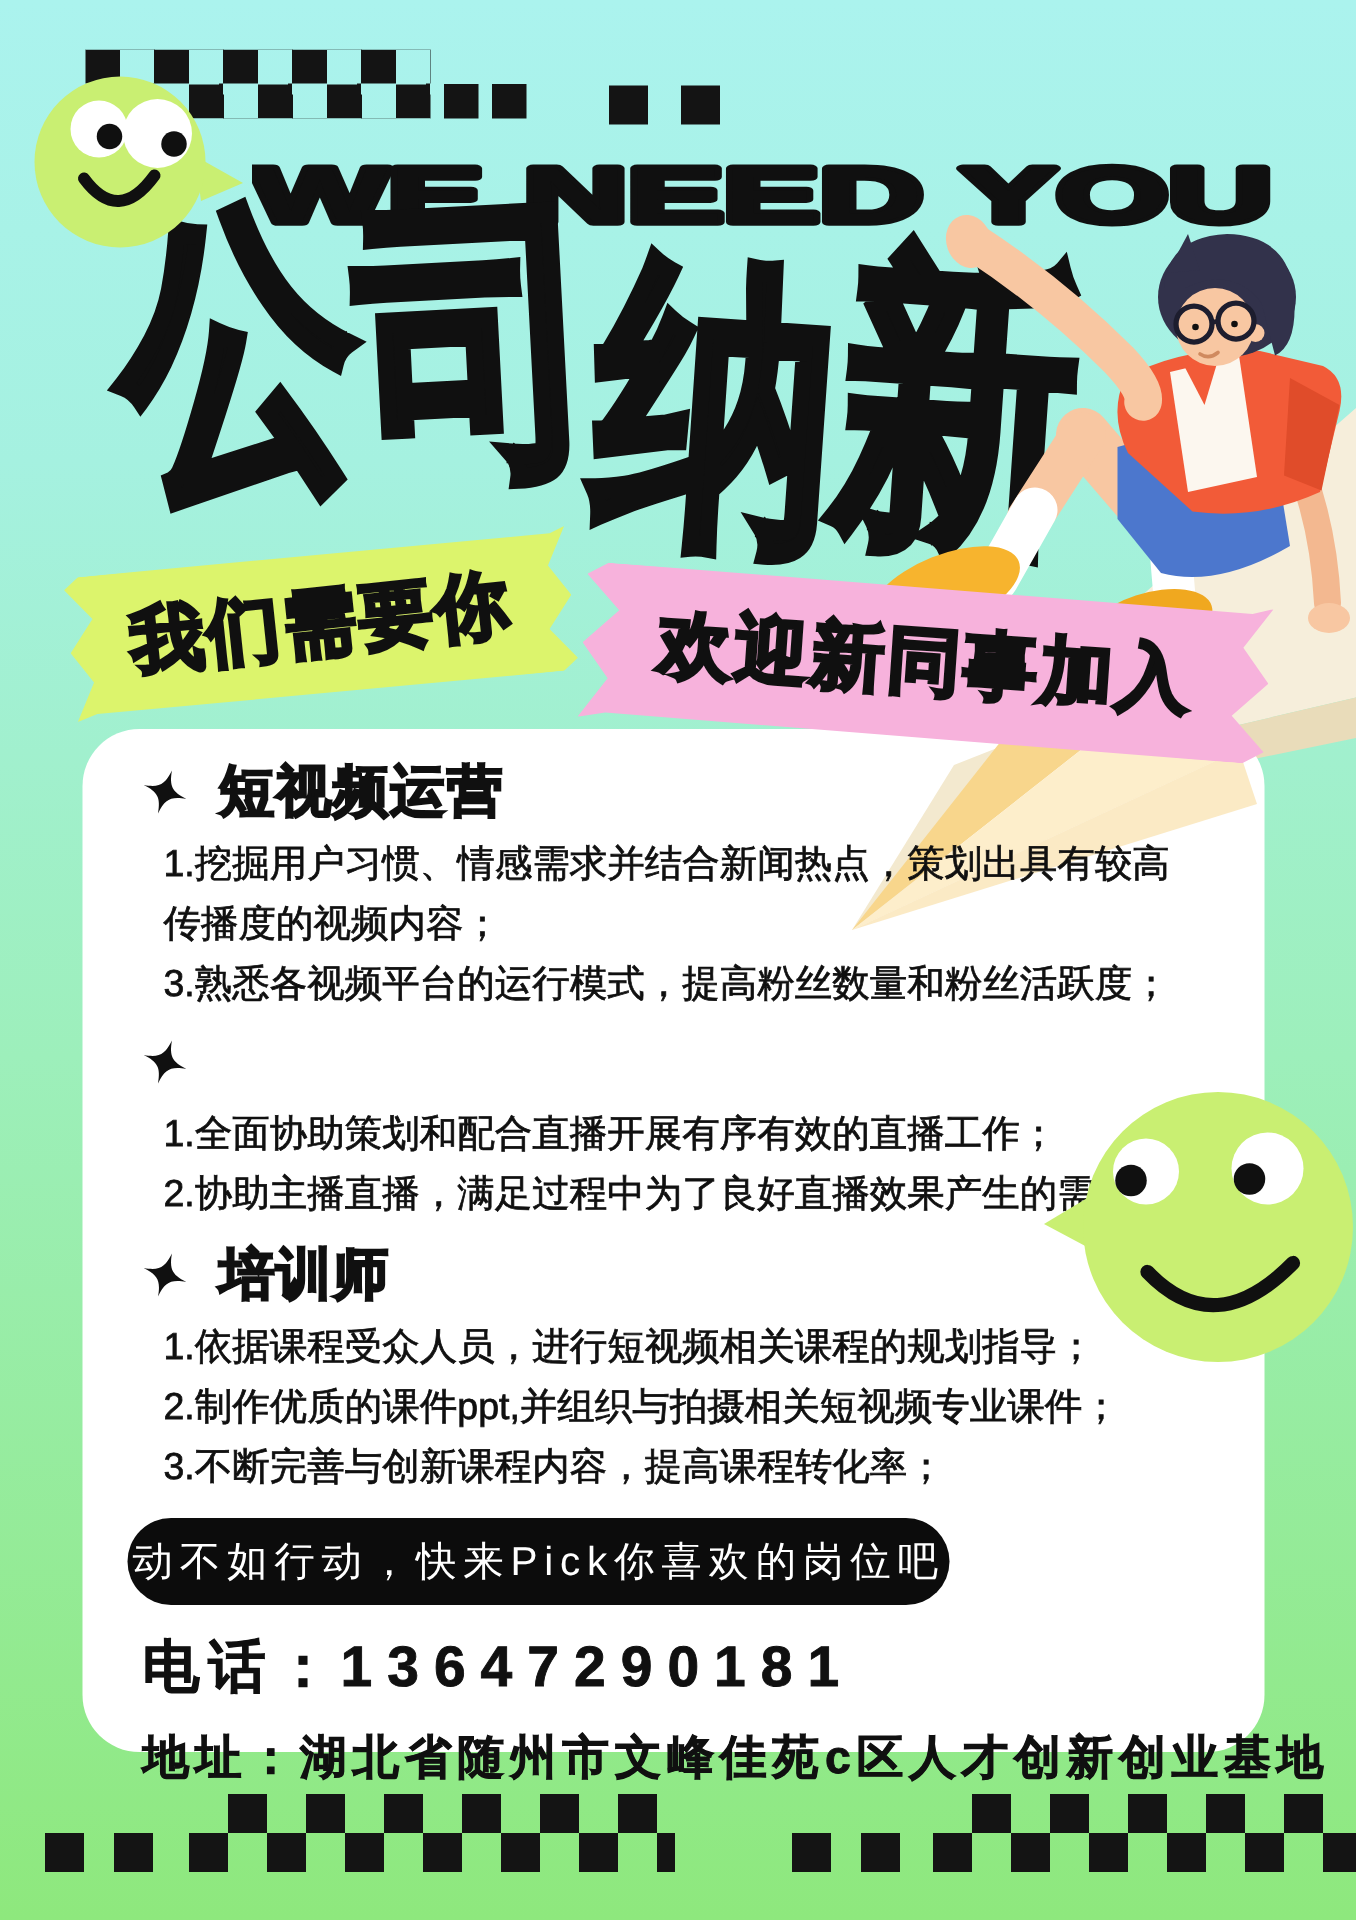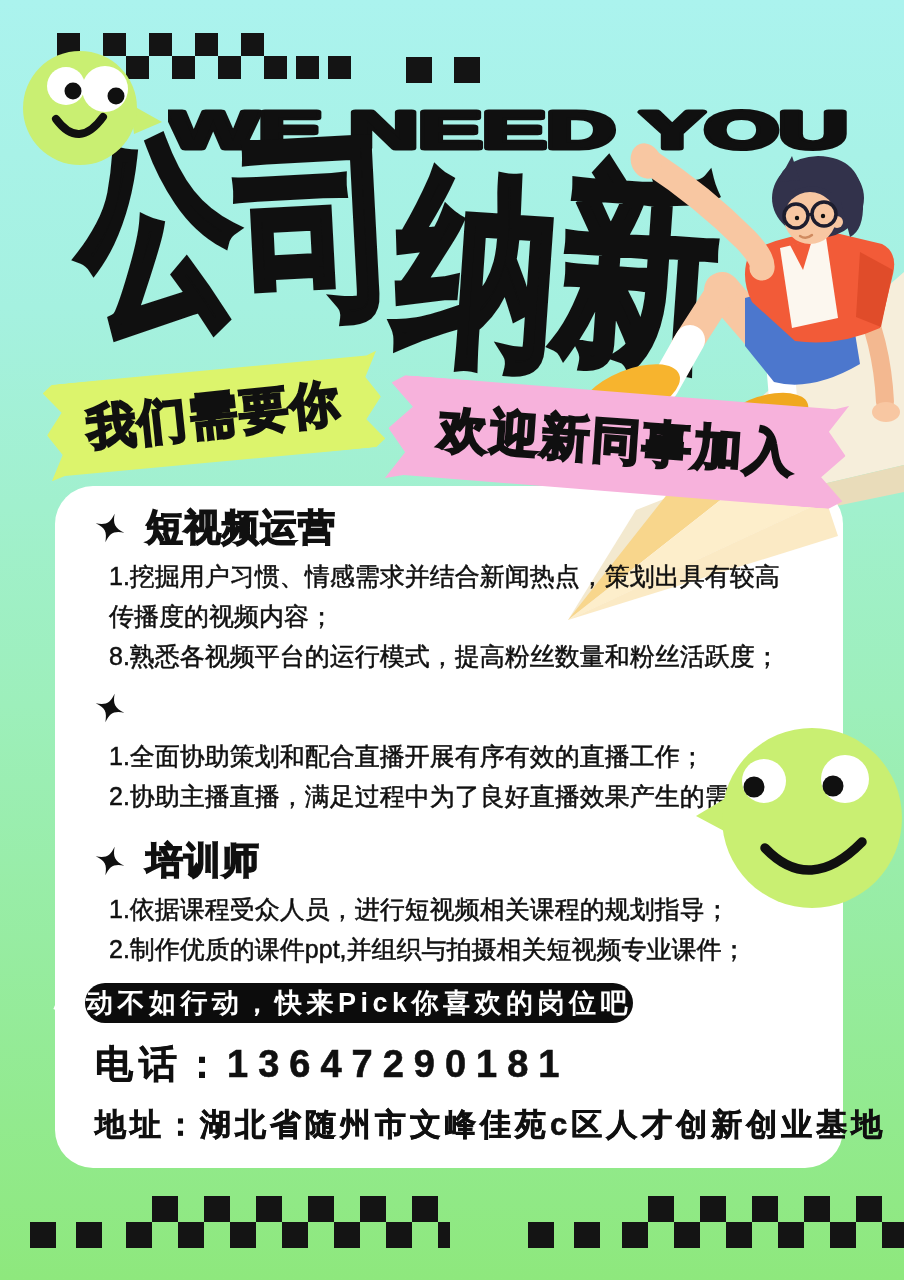--- a/index.html
+++ b/index.html
@@ -53,26 +53,26 @@
   
   .card{left:55px;top:486px;width:788px;height:682px;background:var(--card);border-radius:38px;z-index:4;}
   .trail{left:540px;top:478px;width:300px;height:168px;z-index:5;}
   .card-inner{position:absolute;left:55px;top:486px;width:788px;height:682px;padding:20px 26px 0 40px;z-index:6;}
   .job-header{display:flex;align-items:center;gap:21px;height:44px;}
   .job-header .star{width:30px;height:30px;flex:0 0 auto;}
   .job-title{font-size:37px;font-weight:900;-webkit-text-stroke:1.6px var(--ink);letter-spacing:1px;}
   .job-items{margin:6px 0 0 14px;}
   .job-item{font-size:25px;font-weight:400;line-height:40px;-webkit-text-stroke:0.5px var(--ink);white-space:pre-line;}
   .sec2{margin-top:10px;}
-  .sec3{margin-top:23px;}
+  .sec3{margin-top:12px;}
   .pill{
-    margin-top:14px;margin-left:-10px;width:548px;height:40px;border-radius:29px;
+    margin-top:14px;margin-left:-10px;width:548px;height:58px;border-radius:29px;
     background:var(--pill_bg);color:var(--pill_text);
     display:flex;align-items:center;justify-content:center;
-    font-size:27px;font-weight:700;letter-spacing:4.5px;white-space:nowrap;
+    font-size:27px;font-weight:400;letter-spacing:4.5px;white-space:nowrap;
   }
   .contact{margin-top:16px;font-size:38px;font-weight:700;-webkit-text-stroke:0.6px var(--ink);letter-spacing:6px;}
   .contact .digits{letter-spacing:10px;}
   .address{margin-top:14px;font-size:31px;font-weight:700;-webkit-text-stroke:0.6px var(--ink);letter-spacing:4px;white-space:nowrap;}
   .smiley-left{left:18px;top:46px;width:150px;height:132px;z-index:4;}
   .smiley-right{left:690px;top:728px;width:214px;height:204px;z-index:6;}
 </style>
 </head>
 <body>
 
@@ -161,21 +161,21 @@
   <div class="job-section">
     <div class="job-header">
       <svg class="star" viewBox="0 0 30 30">
           <path d="M15,0 C16.5,10.5 19.5,13.5 30,15 C19.5,16.5 16.5,19.5 15,30 C13.5,19.5 10.5,16.5 0,15 C10.5,13.5 13.5,10.5 15,0 Z" fill="#101010" transform="rotate(18 15 15)"></path>
         </svg>
       <span class="job-title">短视频运营</span>
     </div>
     <div class="job-items">
       <div class="job-item">1.挖掘用户习惯、情感需求并结合新闻热点，策划出具有较高
 传播度的视频内容；</div>
-      <div class="job-item">8.熟悉各视频平台的运行模式，提高粉丝数量和粉丝活跃度；</div>
+      <div class="job-item">3.熟悉各视频平台的运行模式，提高粉丝数量和粉丝活跃度；</div>
     </div>
   </div>
 
   <div class="job-section sec2">
     <div class="job-header">
       <svg class="star" viewBox="0 0 30 30">
           <path d="M15,0 C16.5,10.5 19.5,13.5 30,15 C19.5,16.5 16.5,19.5 15,30 C13.5,19.5 10.5,16.5 0,15 C10.5,13.5 13.5,10.5 15,0 Z" fill="#101010" transform="rotate(18 15 15)"></path>
         </svg>
     </div>
     <div class="job-items">
@@ -187,20 +187,21 @@
   <div class="job-section sec3">
     <div class="job-header">
       <svg class="star" viewBox="0 0 30 30">
           <path d="M15,0 C16.5,10.5 19.5,13.5 30,15 C19.5,16.5 16.5,19.5 15,30 C13.5,19.5 10.5,16.5 0,15 C10.5,13.5 13.5,10.5 15,0 Z" fill="#101010" transform="rotate(18 15 15)"></path>
         </svg>
       <span class="job-title">培训师</span>
     </div>
     <div class="job-items">
       <div class="job-item">1.依据课程受众人员，进行短视频相关课程的规划指导；</div>
       <div class="job-item">2.制作优质的课件ppt,并组织与拍摄相关短视频专业课件；</div>
+      <div class="job-item">3.不断完善与创新课程内容，提高课程转化率；</div>
     </div>
   </div>
 
   <div class="pill">
     <span>心动不如行动，快来Pick你喜欢的岗位吧！</span>
   </div>
 
   <div class="contact">
     <span>电话：</span><span class="digits">13647290181</span>
   </div>

